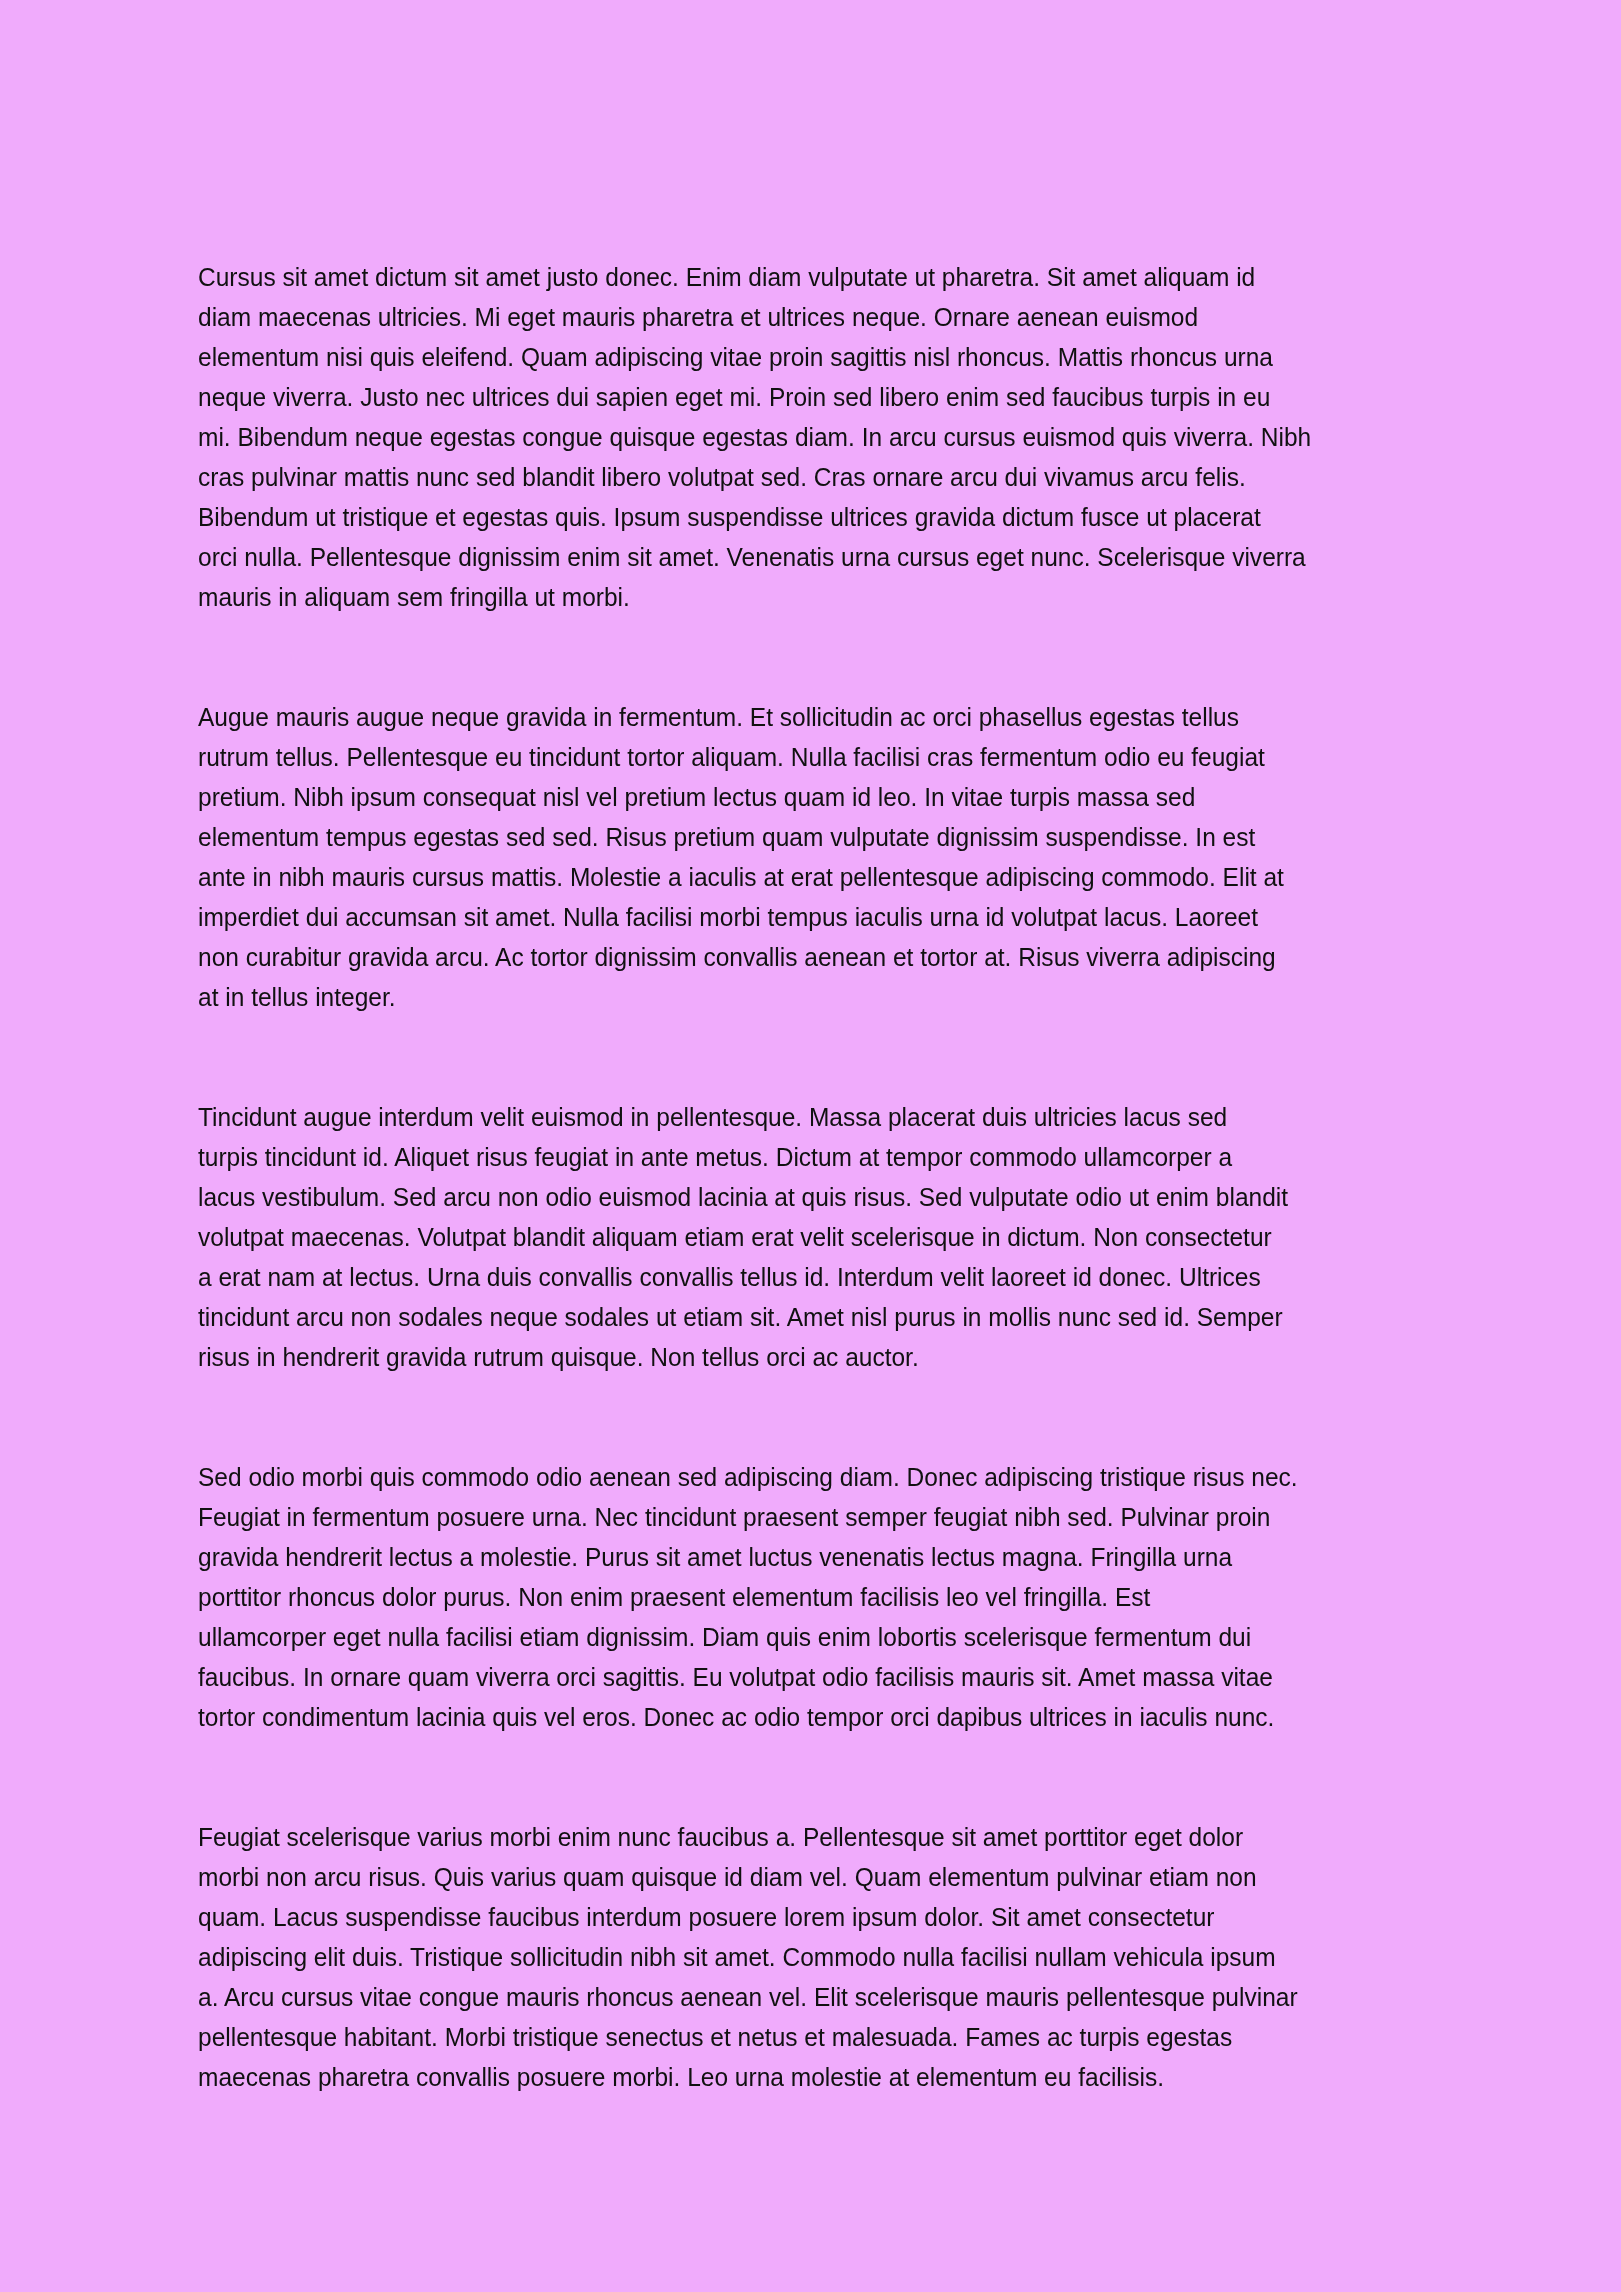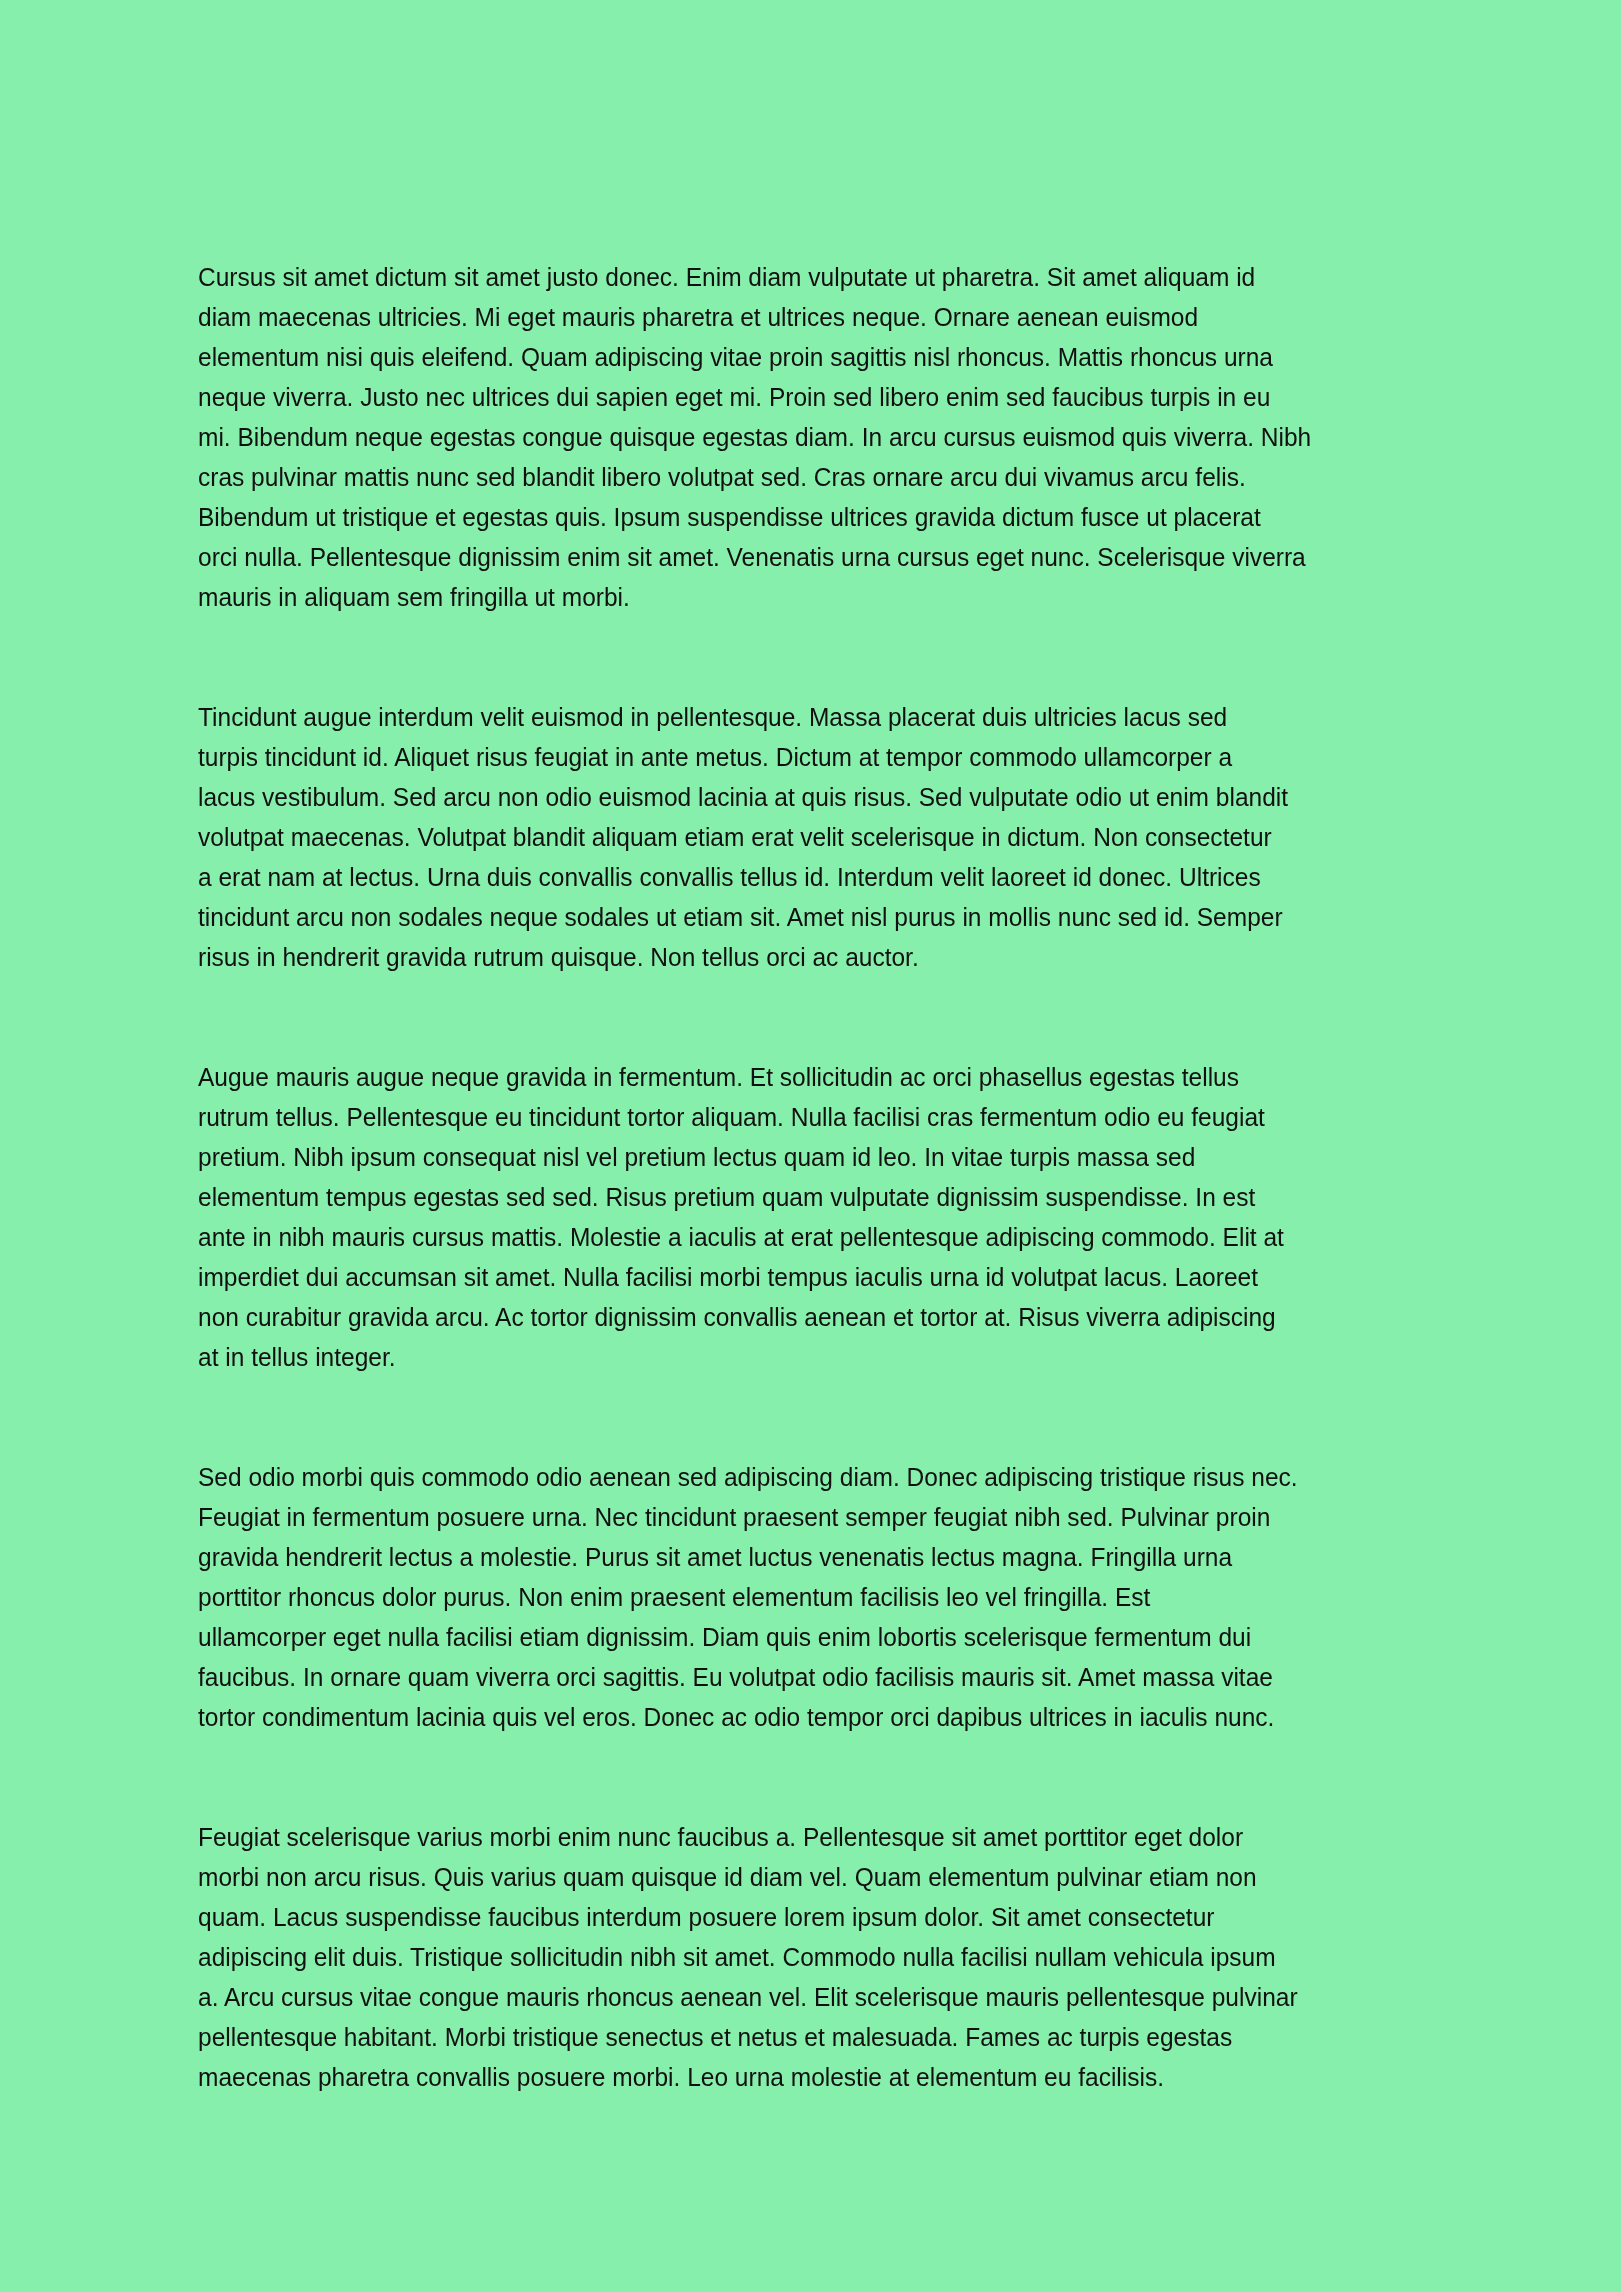--- a/index.html
+++ b/index.html
@@ -12,21 +12,21 @@
     height: 2293px;
     position: relative;
     overflow: hidden;
   }
   .page {
     position: absolute;
     left: 0;
     top: 0;
     width: 1621px;
     height: 2293px;
-    background: #86efac;
+    background: #f0abfc;
   }
   .body-text {
     position: absolute;
     left: 198px;
     top: 257px;
     width: 1245px;
     color: #111111;
     font-family: "Liberation Sans", "DejaVu Sans", sans-serif;
     font-size: 26.5px;
   }
@@ -55,38 +55,38 @@
       <span class="line">elementum nisi quis eleifend. Quam adipiscing vitae proin sagittis nisl rhoncus. Mattis rhoncus urna</span>
       <span class="line">neque viverra. Justo nec ultrices dui sapien eget mi. Proin sed libero enim sed faucibus turpis in eu</span>
       <span class="line">mi. Bibendum neque egestas congue quisque egestas diam. In arcu cursus euismod quis viverra. Nibh</span>
       <span class="line">cras pulvinar mattis nunc sed blandit libero volutpat sed. Cras ornare arcu dui vivamus arcu felis.</span>
       <span class="line">Bibendum ut tristique et egestas quis. Ipsum suspendisse ultrices gravida dictum fusce ut placerat</span>
       <span class="line">orci nulla. Pellentesque dignissim enim sit amet. Venenatis urna cursus eget nunc. Scelerisque viverra</span>
       <span class="line">mauris in aliquam sem fringilla ut morbi.</span>
     </p>
 
     <p class="para">
-      <span class="line">Tincidunt augue interdum velit euismod in pellentesque. Massa placerat duis ultricies lacus sed</span>
-      <span class="line">turpis tincidunt id. Aliquet risus feugiat in ante metus. Dictum at tempor commodo ullamcorper a</span>
-      <span class="line">lacus vestibulum. Sed arcu non odio euismod lacinia at quis risus. Sed vulputate odio ut enim blandit</span>
-      <span class="line">volutpat maecenas. Volutpat blandit aliquam etiam erat velit scelerisque in dictum. Non consectetur</span>
-      <span class="line">a erat nam at lectus. Urna duis convallis convallis tellus id. Interdum velit laoreet id donec. Ultrices</span>
-      <span class="line">tincidunt arcu non sodales neque sodales ut etiam sit. Amet nisl purus in mollis nunc sed id. Semper</span>
-      <span class="line">risus in hendrerit gravida rutrum quisque. Non tellus orci ac auctor.</span>
-    </p>
-
-    <p class="para">
       <span class="line">Augue mauris augue neque gravida in fermentum. Et sollicitudin ac orci phasellus egestas tellus</span>
       <span class="line">rutrum tellus. Pellentesque eu tincidunt tortor aliquam. Nulla facilisi cras fermentum odio eu feugiat</span>
       <span class="line">pretium. Nibh ipsum consequat nisl vel pretium lectus quam id leo. In vitae turpis massa sed</span>
       <span class="line">elementum tempus egestas sed sed. Risus pretium quam vulputate dignissim suspendisse. In est</span>
       <span class="line">ante in nibh mauris cursus mattis. Molestie a iaculis at erat pellentesque adipiscing commodo. Elit at</span>
       <span class="line">imperdiet dui accumsan sit amet. Nulla facilisi morbi tempus iaculis urna id volutpat lacus. Laoreet</span>
       <span class="line">non curabitur gravida arcu. Ac tortor dignissim convallis aenean et tortor at. Risus viverra adipiscing</span>
       <span class="line">at in tellus integer.</span>
+    </p>
+
+    <p class="para">
+      <span class="line">Tincidunt augue interdum velit euismod in pellentesque. Massa placerat duis ultricies lacus sed</span>
+      <span class="line">turpis tincidunt id. Aliquet risus feugiat in ante metus. Dictum at tempor commodo ullamcorper a</span>
+      <span class="line">lacus vestibulum. Sed arcu non odio euismod lacinia at quis risus. Sed vulputate odio ut enim blandit</span>
+      <span class="line">volutpat maecenas. Volutpat blandit aliquam etiam erat velit scelerisque in dictum. Non consectetur</span>
+      <span class="line">a erat nam at lectus. Urna duis convallis convallis tellus id. Interdum velit laoreet id donec. Ultrices</span>
+      <span class="line">tincidunt arcu non sodales neque sodales ut etiam sit. Amet nisl purus in mollis nunc sed id. Semper</span>
+      <span class="line">risus in hendrerit gravida rutrum quisque. Non tellus orci ac auctor.</span>
     </p>
 
     <p class="para">
       <span class="line">Sed odio morbi quis commodo odio aenean sed adipiscing diam. Donec adipiscing tristique risus nec.</span>
       <span class="line">Feugiat in fermentum posuere urna. Nec tincidunt praesent semper feugiat nibh sed. Pulvinar proin</span>
       <span class="line">gravida hendrerit lectus a molestie. Purus sit amet luctus venenatis lectus magna. Fringilla urna</span>
       <span class="line">porttitor rhoncus dolor purus. Non enim praesent elementum facilisis leo vel fringilla. Est</span>
       <span class="line">ullamcorper eget nulla facilisi etiam dignissim. Diam quis enim lobortis scelerisque fermentum dui</span>
       <span class="line">faucibus. In ornare quam viverra orci sagittis. Eu volutpat odio facilisis mauris sit. Amet massa vitae</span>
       <span class="line">tortor condimentum lacinia quis vel eros. Donec ac odio tempor orci dapibus ultrices in iaculis nunc.</span>

